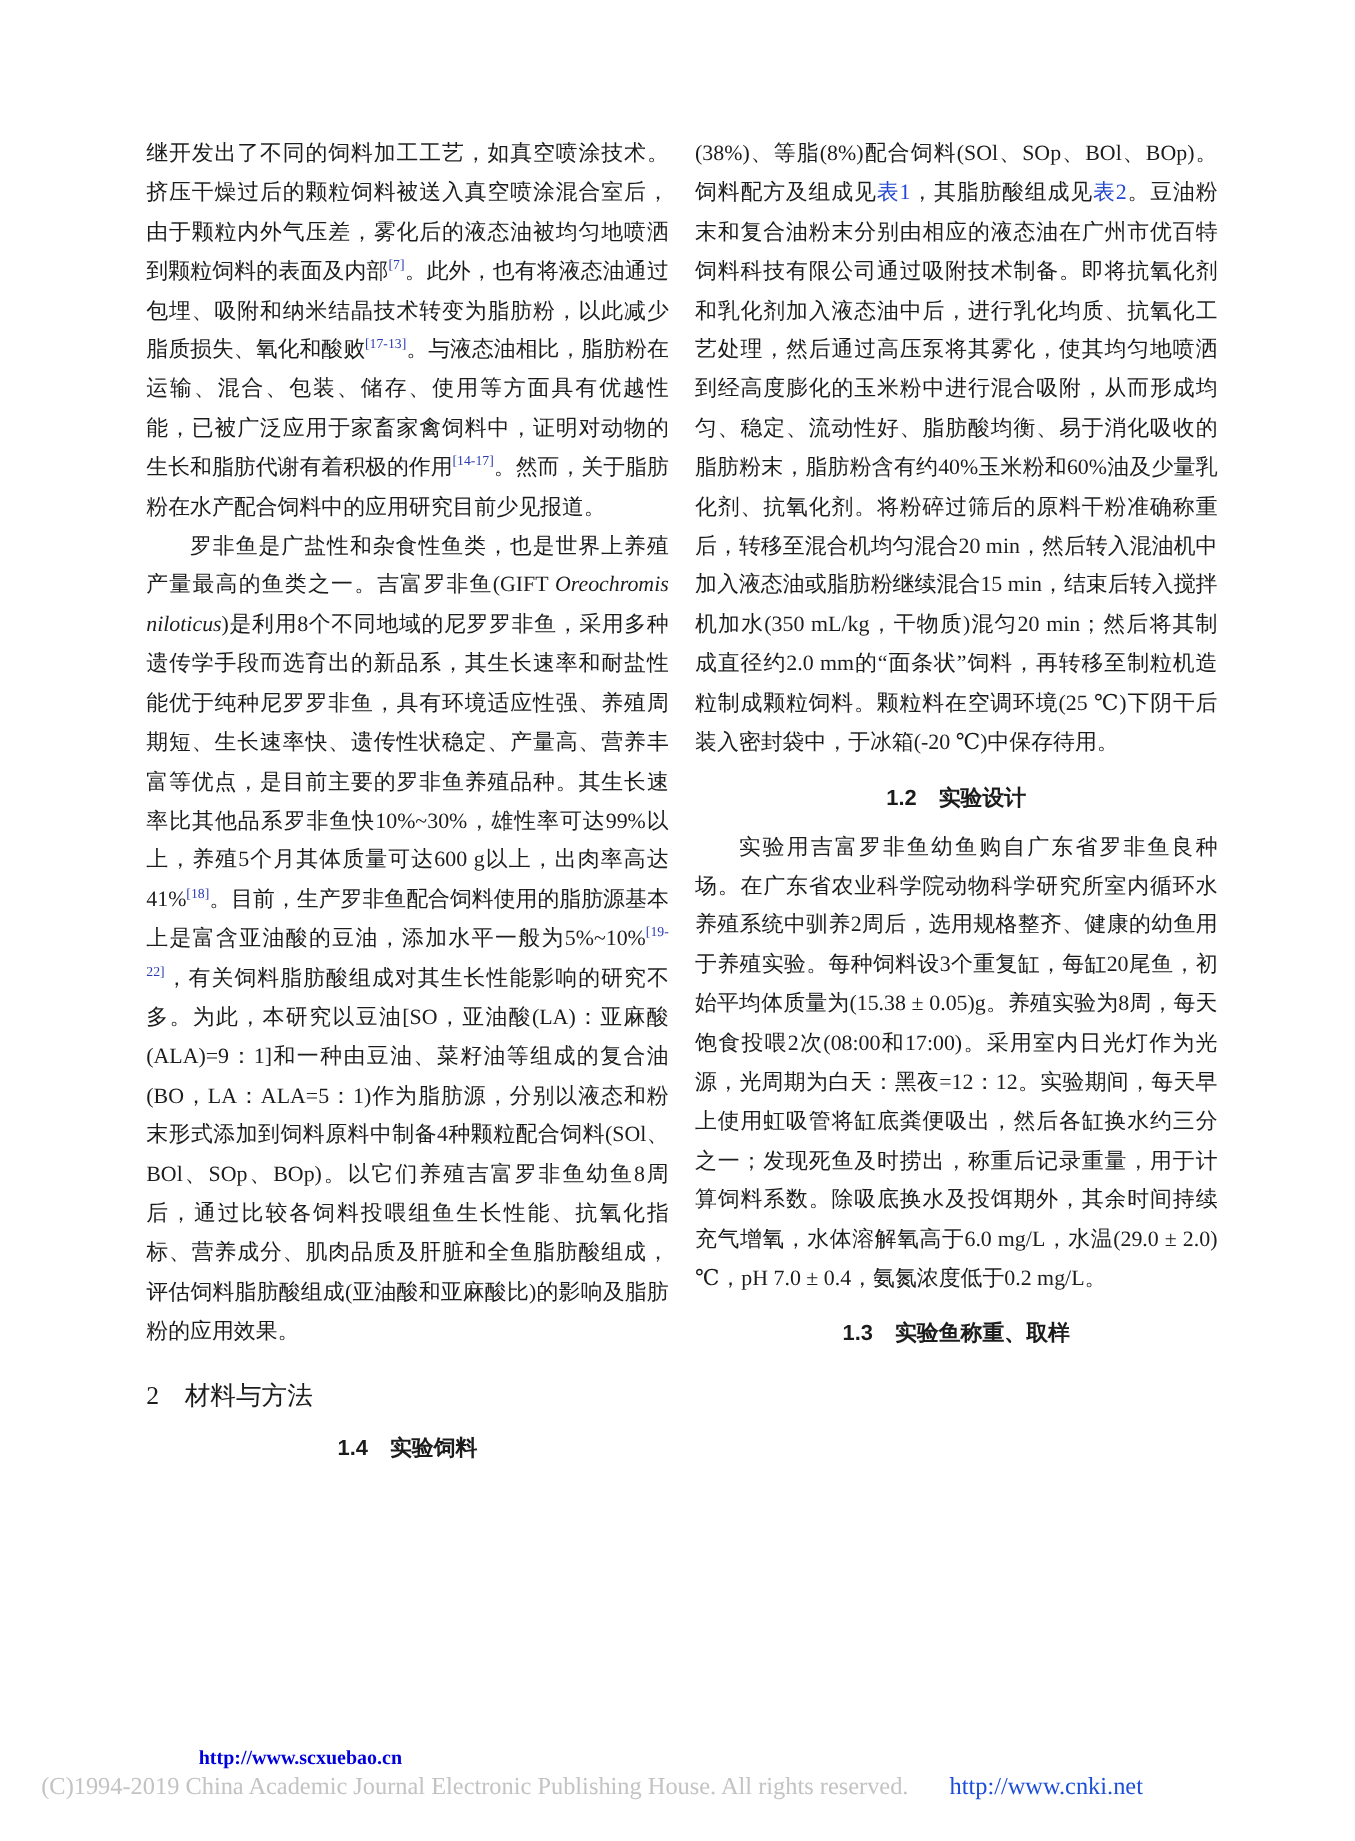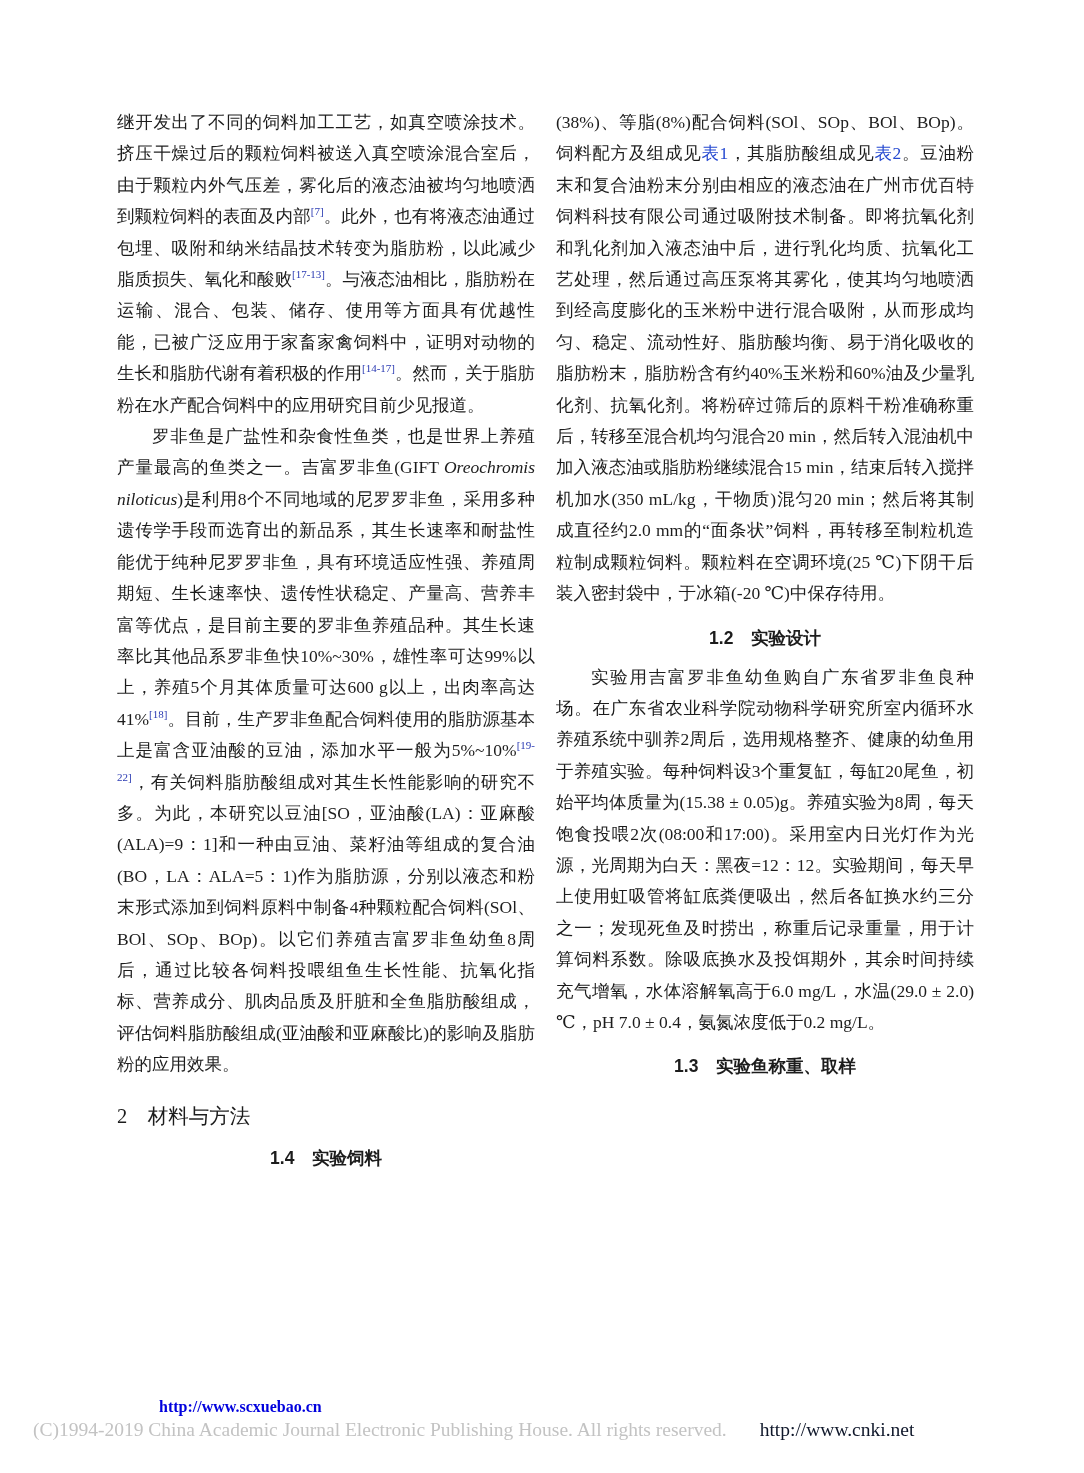--- a/index.html
+++ b/index.html
@@ -38,21 +38,21 @@
   .site-link {
     position:absolute; left:117px; top:1398px;
     font-size:16px; font-weight:bold; color:var(--footer-blue,#0000dd);
     text-decoration:none;
     margin-left:42px;
   }
   .copyright {
     position:absolute; left:33px; top:1419px; width:1020px;
     font-size:19.5px; color:#c3c3c3; white-space:nowrap;
   }
-  .copyright .cnki { margin-left:28px; color:#0f172a; text-decoration:none; }
+  .copyright .cnki { margin-left:28px; color:#1d4ed8; text-decoration:none; }
 </style>
 </head>
 <body>
 
 <div class="page-inner">
 
   <div class="columns">
     <div class="col" id="col-left">
         <p class="para no-indent">继开发出了不同的饲料加工工艺，如真空喷涂技术。挤压干燥过后的颗粒饲料被送入真空喷涂混合室后，由于颗粒内外气压差，雾化后的液态油被均匀地喷洒到颗粒饲料的表面及内部<sup class="seg-cite">[7]</sup>。此外，也有将液态油通过包埋、吸附和纳米结晶技术转变为脂肪粉，以此减少脂质损失、氧化和酸败<sup class="seg-cite">[17-13]</sup>。与液态油相比，脂肪粉在运输、混合、包装、储存、使用等方面具有优越性能，已被广泛应用于家畜家禽饲料中，证明对动物的生长和脂肪代谢有着积极的作用<sup class="seg-cite">[14-17]</sup>。然而，关于脂肪粉在水产配合饲料中的应用研究目前少见报道。</p>
         <p class="para">罗非鱼是广盐性和杂食性鱼类，也是世界上养殖产量最高的鱼类之一。吉富罗非鱼(GIFT <span class="seg-italic">Oreochromis niloticus</span>)是利用8个不同地域的尼罗罗非鱼，采用多种遗传学手段而选育出的新品系，其生长速率和耐盐性能优于纯种尼罗罗非鱼，具有环境适应性强、养殖周期短、生长速率快、遗传性状稳定、产量高、营养丰富等优点，是目前主要的罗非鱼养殖品种。其生长速率比其他品系罗非鱼快10%~30%，雄性率可达99%以上，养殖5个月其体质量可达600 g以上，出肉率高达41%<sup class="seg-cite">[18]</sup>。目前，生产罗非鱼配合饲料使用的脂肪源基本上是富含亚油酸的豆油，添加水平一般为5%~10%<sup class="seg-cite">[19-22]</sup>，有关饲料脂肪酸组成对其生长性能影响的研究不多。为此，本研究以豆油[SO，亚油酸(LA)：亚麻酸(ALA)=9：1]和一种由豆油、菜籽油等组成的复合油(BO，LA：ALA=5：1)作为脂肪源，分别以液态和粉末形式添加到饲料原料中制备4种颗粒配合饲料(SOl、BOl、SOp、BOp)。以它们养殖吉富罗非鱼幼鱼8周后，通过比较各饲料投喂组鱼生长性能、抗氧化指标、营养成分、肌肉品质及肝脏和全鱼脂肪酸组成，评估饲料脂肪酸组成(亚油酸和亚麻酸比)的影响及脂肪粉的应用效果。</p>

